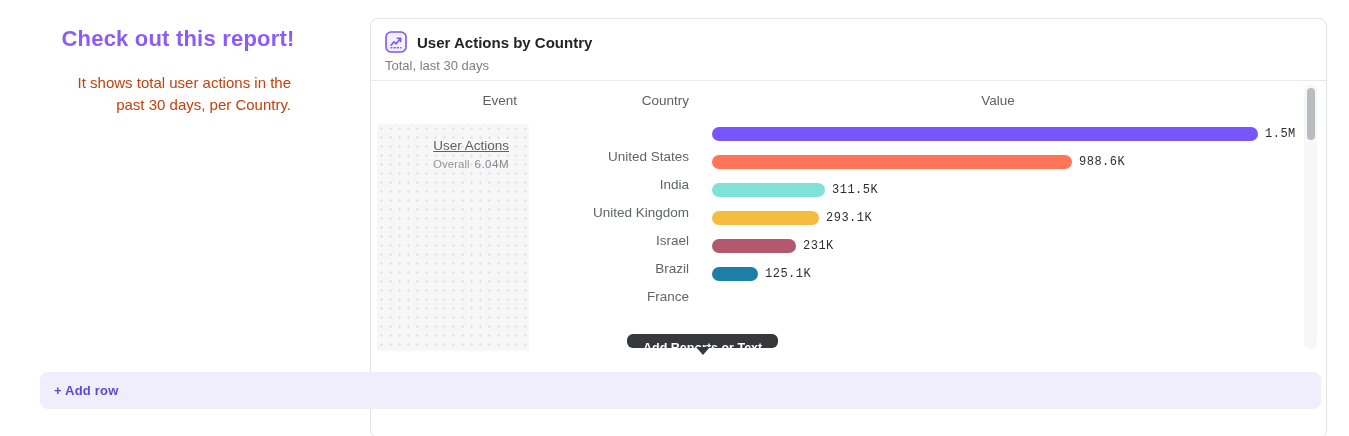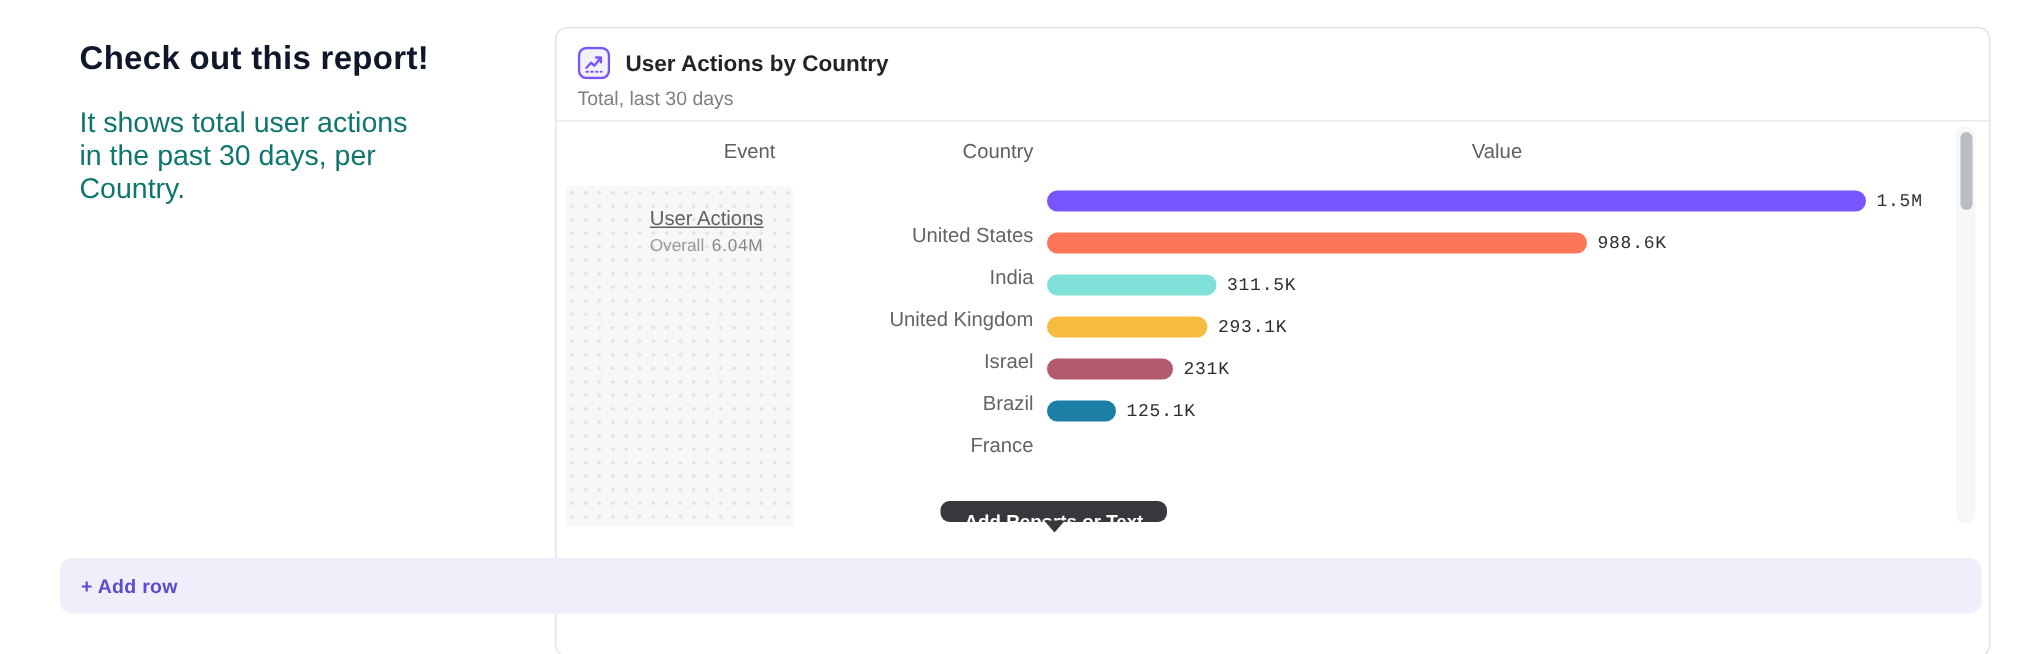--- a/index.html
+++ b/index.html
@@ -2,22 +2,22 @@
 <html><head>
 <meta charset="utf-8">
 <style>
   * { margin:0; padding:0; box-sizing:border-box; }
   html,body { width:1349px; height:436px; background:#ffffff; overflow:hidden;
               font-family:"Liberation Sans", sans-serif; }
   body { position:relative; }
 
   
   .intro { position:absolute; left:53px; top:26px; width:250px; }
-  .intro h1 { font-size:22px; font-weight:bold; color:#0f172a; letter-spacing:0.2px; }
-  .intro p  { margin-top:20px; width:238px; font-size:19px; line-height:22px; color:#0f766e; }
+  .intro h1 { font-size:22px; font-weight:bold; color:#8b5cf6; letter-spacing:0.2px;text-align:center; }
+  .intro p  { margin-top:20px; width:238px; font-size:15px; line-height:22px; color:#c2410c;text-align:right; }
 
   
   .card { position:absolute; left:370px; top:18px; width:957px; height:420px;
           background:#ffffff; border:1px solid #e4e4e7; border-radius:8px; }
   .card-header { height:62px; padding:12px 14px 0 14px; border-bottom:1px solid #e9e9eb; }
   .title-row { display:flex; align-items:center; gap:10px; }
   .report-icon { width:22px; height:22px; flex:0 0 auto; }
   .card-title { font-size:15px; font-weight:bold; color:#232329; }
   .card-subtitle { margin-top:5px; font-size:13px; color:#7d7f85; }
 
@@ -32,21 +32,21 @@
                  border-radius:4px; background-color:#f7f7f8;
                  background-image:radial-gradient(circle, #e3e3e5 1px, transparent 1.3px);
                  background-size:9px 9px; text-align:right; padding:14px 20px 0 0; }
   .event-name { font-size:13.5px; color:#5f6166;text-decoration:underline; }
   .event-overall { margin-top:5px; font-size:11.5px; color:#97989d; }
   .event-overall .num { font-family:Liberation Sans, sans-serif; color:#85878c; margin-left:5px; letter-spacing:0.5px; }
 
   .rows { position:absolute; left:0; top:39px; right:22px; }
   .row { height:28px; display:flex; align-items:center; }
   .country-cell { width:318px; text-align:right; font-size:13.5px; color:#626469; flex:0 0 auto;margin-top:44px; }
-  .bar-wrap { flex:1; display:flex; align-items:center; margin-left:9px; }
+  .bar-wrap { flex:1; display:flex; align-items:center; margin-left:23px; }
   .bar { height:14px; border-radius:7px; flex:0 0 auto; }
   .value-label { margin-left:7px; font-family:"Liberation Mono", monospace;
                  font-size:12px; color:#2e2e33; letter-spacing:0.5px; white-space:nowrap; }
 
   .scroll-track { position:absolute; right:9px; top:3px; bottom:2px; width:13px;
                   background:#f7f7f8; border-radius:7px; }
   .scroll-thumb { position:absolute; left:2.5px; top:4px; width:8px; height:52px;
                   background:#b9bcc0; border-radius:4px; }
 
   

